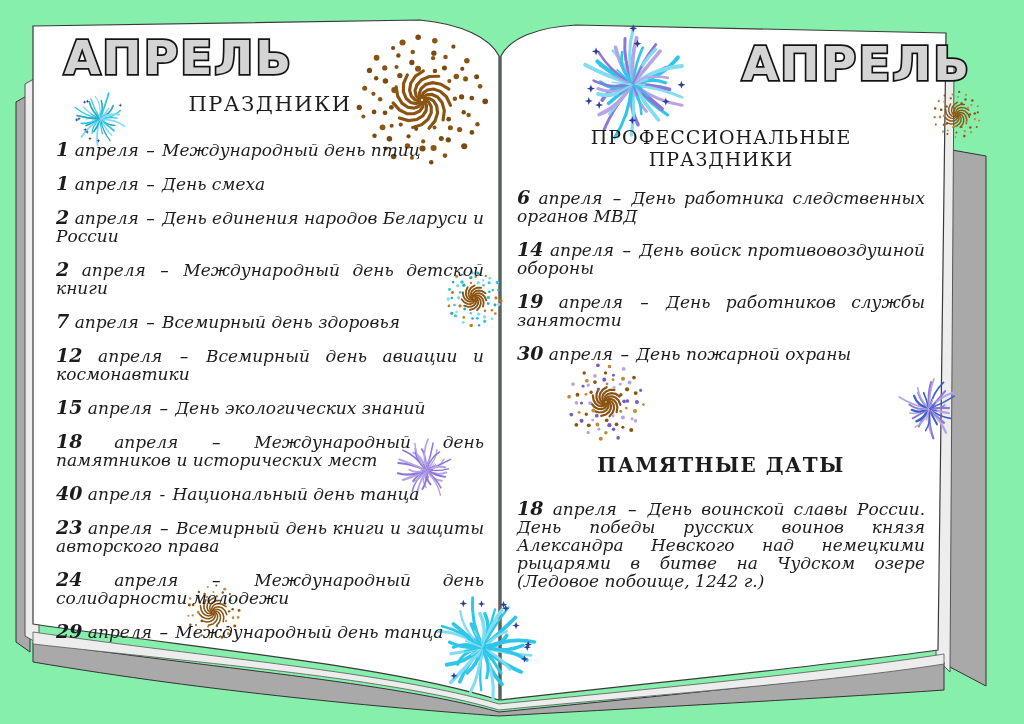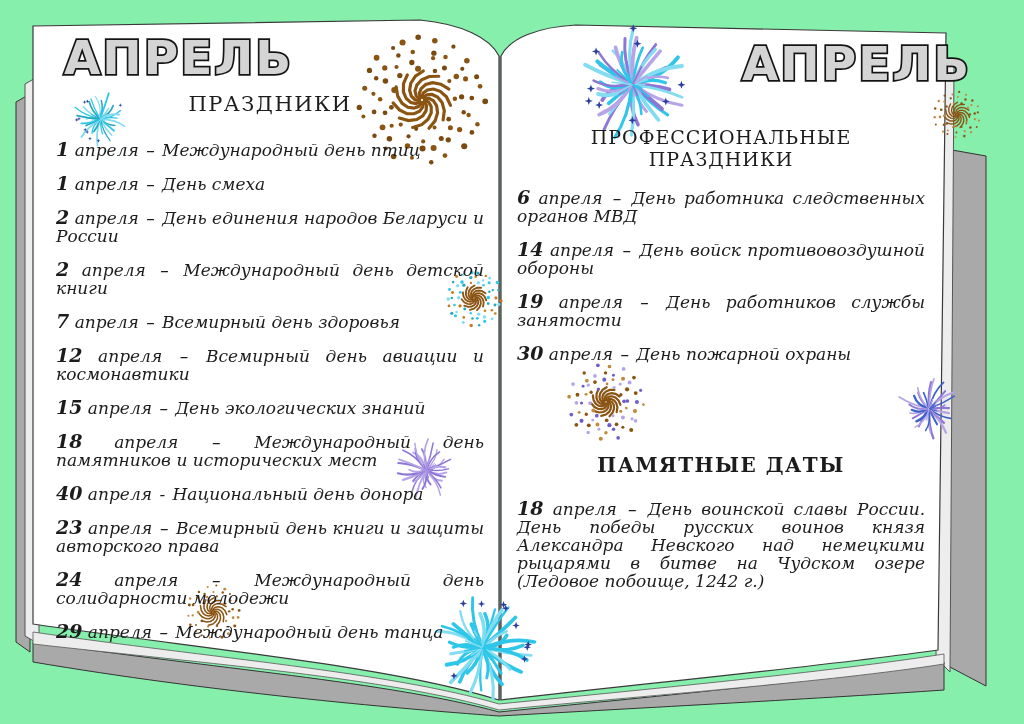--- a/index.html
+++ b/index.html
@@ -663,21 +663,21 @@
   <div class="col lp-content">
     <div class="h1">ПРАЗДНИКИ</div>
     <div class="item"><span class="num">1</span> <span>апреля</span> <span class="sep">–</span> <span>Международный день птиц</span></div>
     <div class="item"><span class="num">1</span> <span>апреля</span> <span class="sep">–</span> <span>День смеха</span></div>
     <div class="item"><span class="num">2</span> <span>апреля</span> <span class="sep">–</span> <span>День единения народов Беларуси и России</span></div>
     <div class="item"><span class="num">2</span> <span>апреля</span> <span class="sep">–</span> <span>Международный день детской книги</span></div>
     <div class="item"><span class="num">7</span> <span>апреля</span> <span class="sep">–</span> <span>Всемирный день здоровья</span></div>
     <div class="item"><span class="num">12</span> <span>апреля</span> <span class="sep">–</span> <span>Всемирный день авиации и космонавтики</span></div>
     <div class="item"><span class="num">15</span> <span>апреля</span> <span class="sep">–</span> <span>День экологических знаний</span></div>
     <div class="item"><span class="num">18</span> <span>апреля</span> <span class="sep">–</span> <span>Международный день памятников и исторических мест</span></div>
-    <div class="item"><span class="num">40</span> <span>апреля</span> <span class="sep">-</span> <span>Национальный день донора</span></div>
+    <div class="item"><span class="num">40</span> <span>апреля</span> <span class="sep">-</span> <span>Национальный день танца</span></div>
     <div class="item"><span class="num">23</span> <span>апреля</span> <span class="sep">–</span> <span>Всемирный день книги и защиты авторского права</span></div>
     <div class="item"><span class="num">24</span> <span>апреля</span> <span class="sep">–</span> <span>Международный день солидарности молодежи</span></div>
     <div class="item"><span class="num">29</span> <span>апреля</span> <span class="sep">–</span> <span>Международный день танца</span></div>
   </div>
 
   <div class="col rp-content">
     <div class="h1">ПРОФЕССИОНАЛЬНЫЕ ПРАЗДНИКИ</div>
     <div class="item"><span class="num">6</span> <span>апреля</span> <span class="sep">–</span> <span>День работника следственных органов МВД</span></div>
     <div class="item"><span class="num">14</span> <span>апреля</span> <span class="sep">–</span> <span>День войск противовоздушной обороны</span></div>
     <div class="item"><span class="num">19</span> <span>апреля</span> <span class="sep">–</span> <span>День работников службы занятости</span></div>

